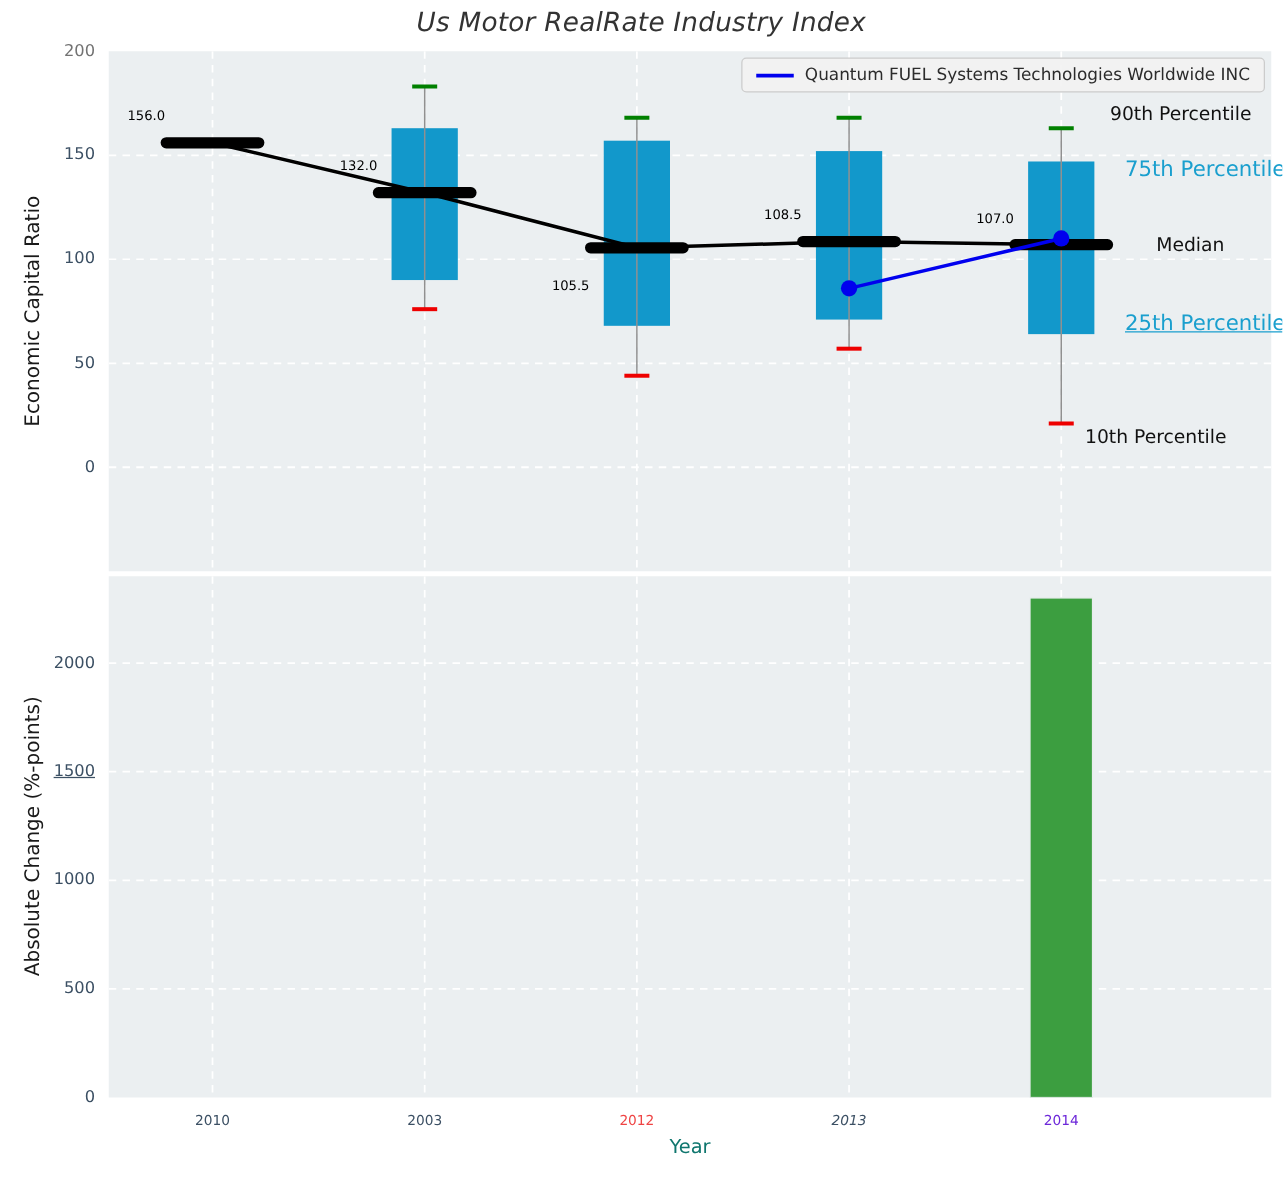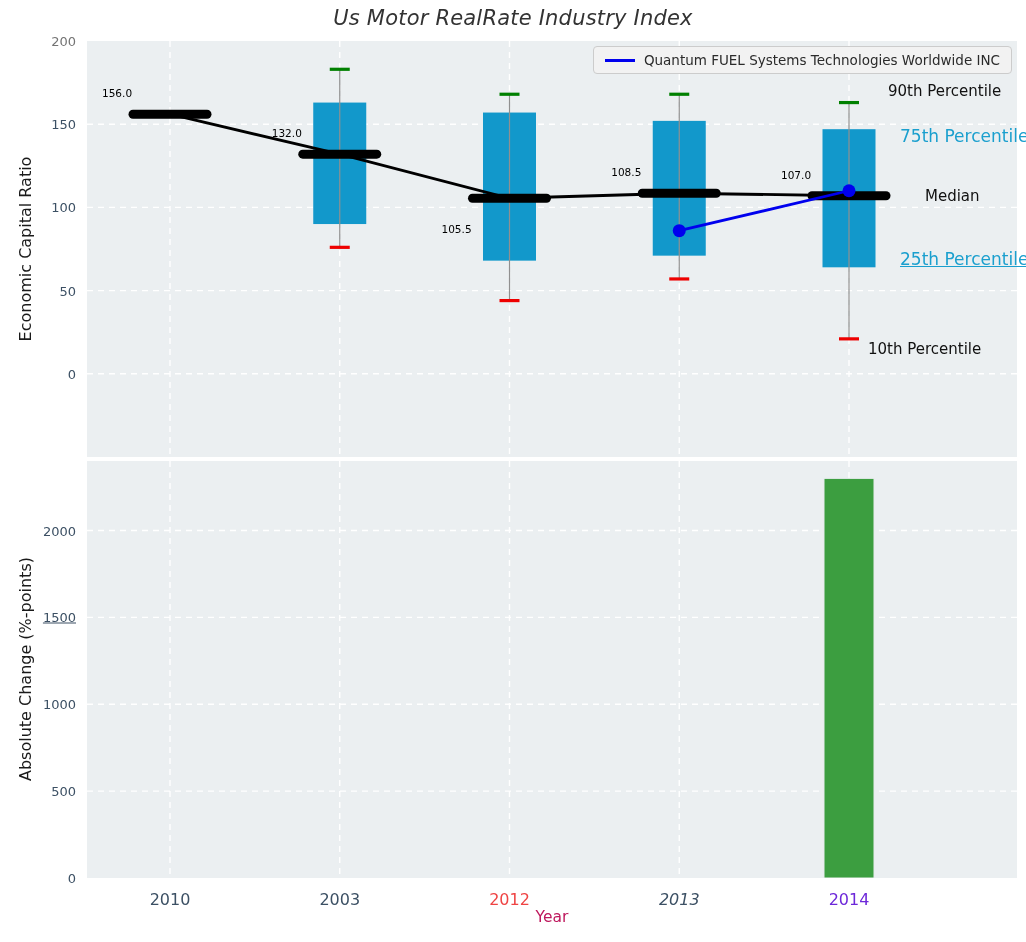--- a/index.html
+++ b/index.html
@@ -6,24 +6,24 @@
   #fig{
     position:relative;width:1026px;height:942px;background:#ffffff;
     font-family:"DejaVu Sans","Liberation Sans",sans-serif;overflow:hidden;
   }
   .axes{position:absolute;}
   .chart-title{
     position:absolute;left:0;top:6px;width:1026px;text-align:center;
     font-size:21px;color:#333333;letter-spacing:0.2px;font-style:italic;
   }
   .ytick{position:absolute;width:62px;text-align:right;font-size:13px;transform:translateY(-50%);}
-  .xtick{position:absolute;width:70px;text-align:center;font-size:16px;}
+  .xtick{position:absolute;width:70px;text-align:center;font-size:11px;}
   .axis-label-y{position:absolute;width:400px;height:20px;text-align:center;
     font-size:16px;color:#1a1a1a;transform:rotate(-90deg);}
-  .axis-label-x{position:absolute;width:400px;text-align:center;font-size:15.5px;color:#be185d;}
+  .axis-label-x{position:absolute;width:400px;text-align:center;font-size:15.5px;color:#0f766e;}
   .median-label{position:absolute;font-size:10.5px;color:#000;}
   .ann{position:absolute;transform:translateY(-50%);white-space:nowrap;}
   .ann-major{font-size:15px;color:#111111;}
   .ann-minor{font-size:17px;}
   .legend{
     position:absolute;top:5px;right:5px;display:flex;align-items:center;
     background:rgba(242,242,242,0.92);border:1px solid #cccccc;border-radius:4px;
     padding:5px 11px;z-index:5;
   }
   .legend-line{width:30px;height:3px;margin-right:9px;}

